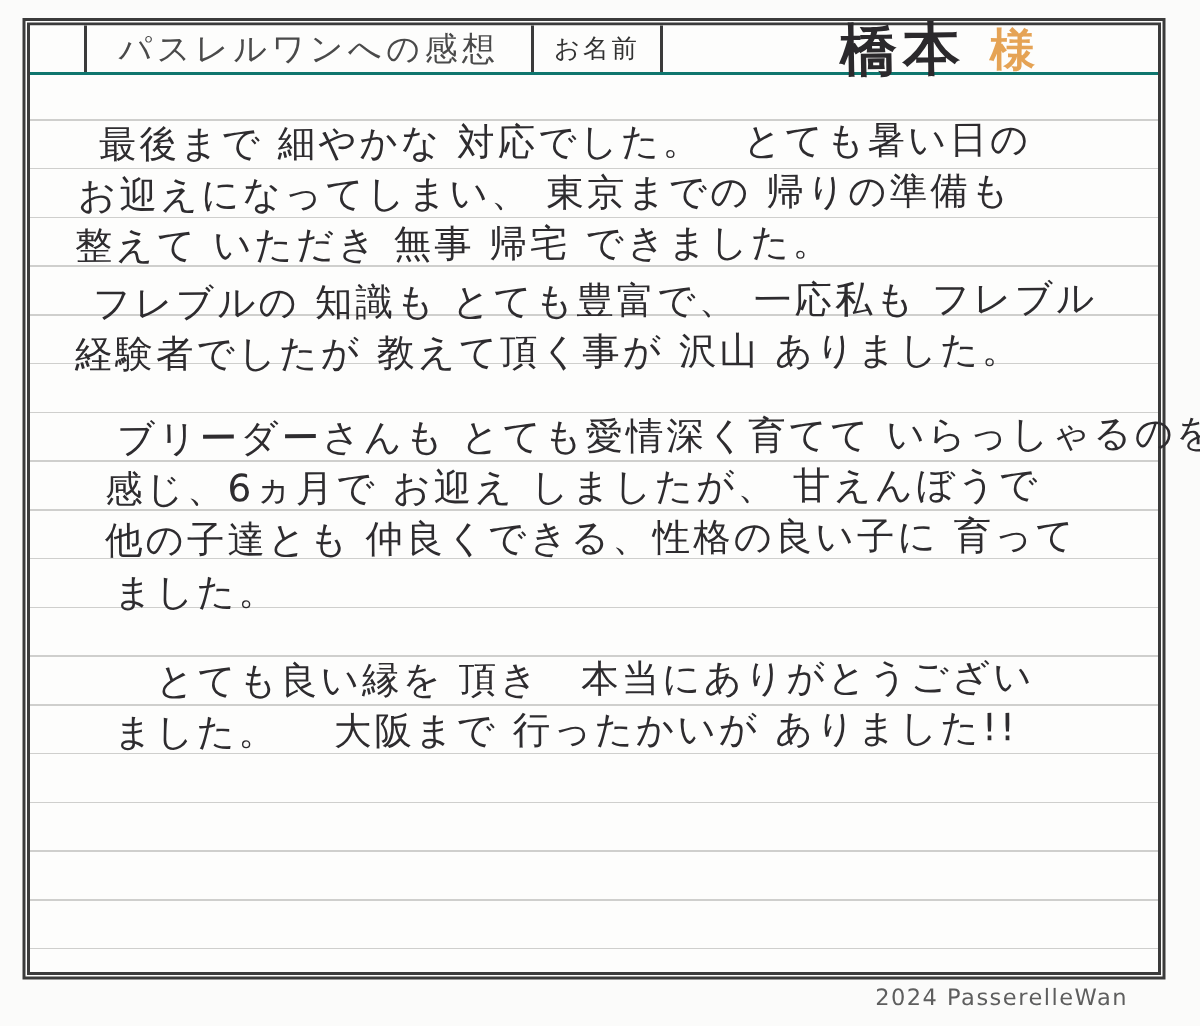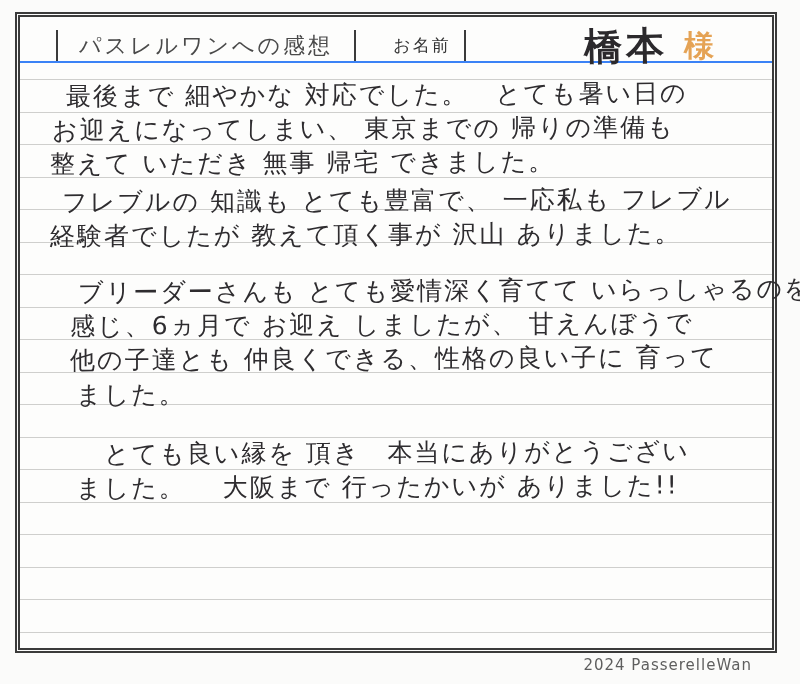--- a/index.html
+++ b/index.html
@@ -44,23 +44,22 @@
     );
   }
   .header-row {
     position: absolute;
     left: 0;
     right: 0;
     top: 0;
     height: 31px;
     display: flex;
     align-items: stretch;
-    border-bottom: 2px solid #3b82f6;
+    border-bottom: 2px solid #0f766e;
     background: #fdfdfc;
-    margin-top: 13px;
   }
   .header-spacer {
     width: 36px;
     border-right: 2px solid #3b3b3b;
   }
   .title-cell {
     width: 296px;
     display: flex;
     align-items: center;
     justify-content: center;
@@ -71,21 +70,20 @@
     letter-spacing: 3px;
     color: #4a4a4a;
     white-space: nowrap;
   }
   .name-label-cell {
     width: 84px;
     display: flex;
     align-items: center;
     justify-content: center;
     border-right: 2px solid #3b3b3b;
-    padding-left: 24px;
   }
   .name-label {
     font-size: 17px;
     letter-spacing: 2px;
     color: #333;
   }
   .name-cell {
     flex: 1;
     position: relative;
     font-weight: bold;

